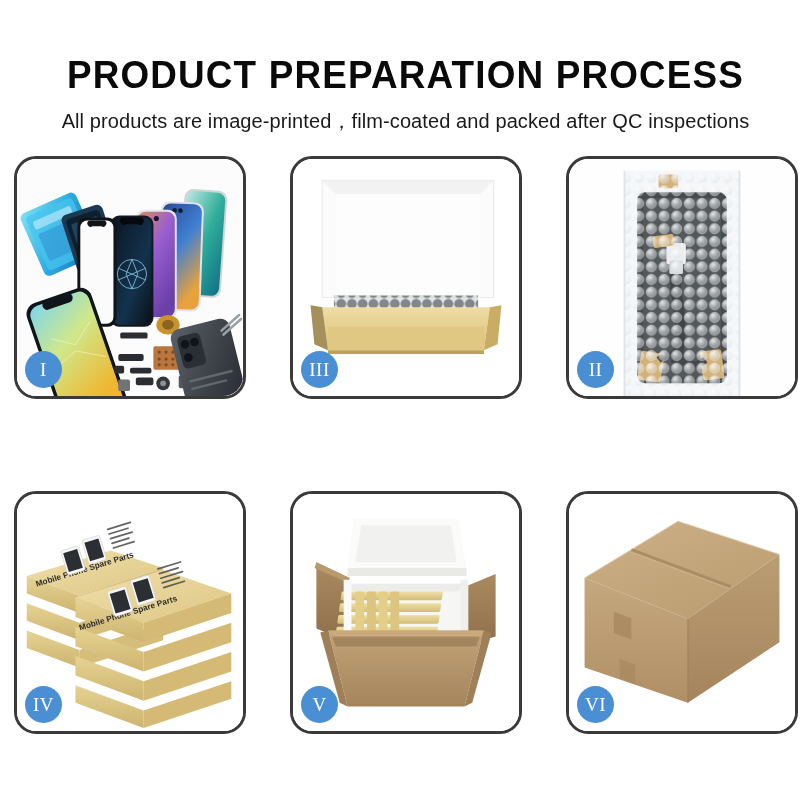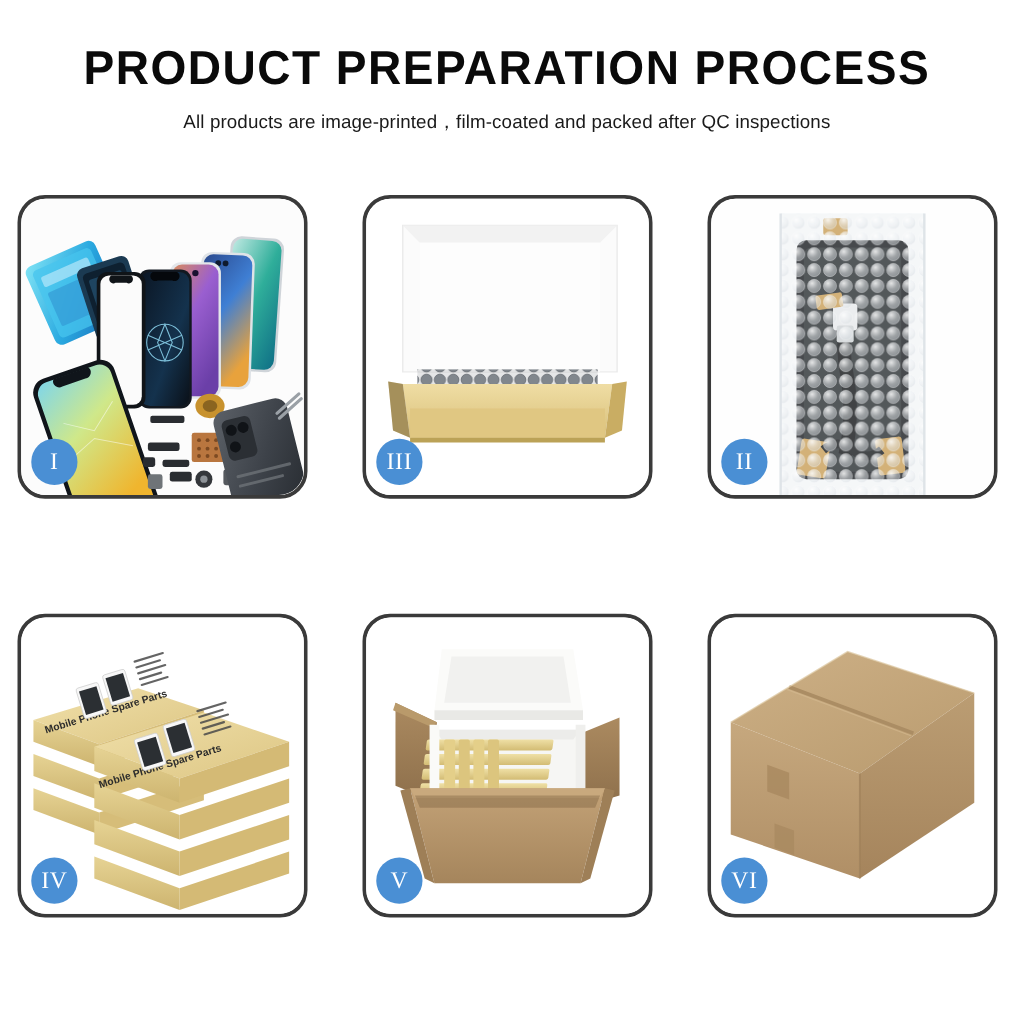--- a/index.html
+++ b/index.html
@@ -11,35 +11,35 @@
     width: 811px;
     height: 811px;
     overflow: hidden;
     font-family: "Liberation Sans", sans-serif;
     position: relative;
   }
 
   
   #header {
     text-align: center;
-    padding-top: 36px;
+    padding-top: 56px;
   }
   #page-title {
     font-family: "Liberation Sans", sans-serif;
     font-size: 38px;
     font-weight: 700;
     letter-spacing: 1.2px;
     color: #0a0a0a;
     line-height: 1.05;
     margin: 0;
     transform: scaleX(0.97);
   }
   #page-subtitle {
     font-family: "Liberation Sans", sans-serif;
-    font-size: 15px;
+    font-size: 20px;
     font-weight: 400;
     color: #1a1a1a;
     margin: 12px 0 0 0;
     letter-spacing: 0.1px;
   }
 
   
   #panel-grid {
     position: absolute;
     top: 156px;

